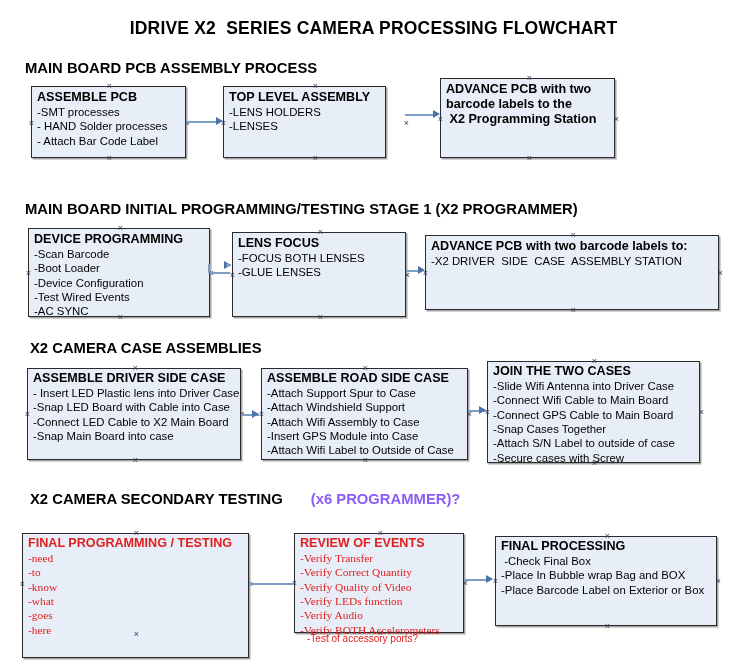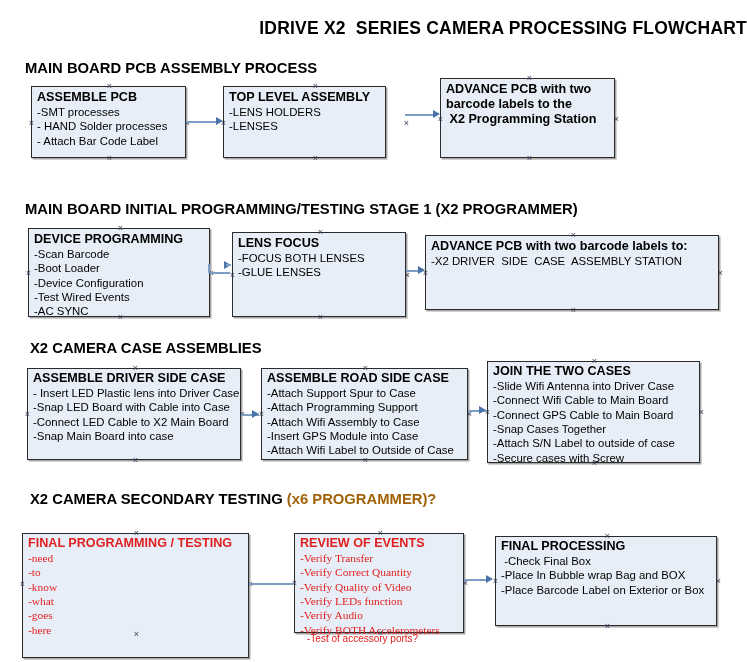--- a/index.html
+++ b/index.html
@@ -19,36 +19,37 @@
     left: 0; top: 0;
     width: 747px;
     height: 662px;
   }
 
   
   .doc-title {
     position: absolute;
     left: 0; top: 18px;
     width: 747px;
-    text-align: right;
+    text-align: center;
     font-size: 17.5px;
     font-weight: bold;
     letter-spacing: 0.2px;
     color: #000000;
     white-space: pre;
   }
   .section-head {
     position: absolute;
     font-size: 14.8px;
     font-weight: bold;
     color: #000000;
     white-space: pre;
   }
   .section-head .accent {
-    color: #a16207;
+    color: #8b5cf6;
+    margin-left: 24px;
   }
 
   
   .node {
     position: absolute;
     box-sizing: border-box;
     background: #e8eef7;
     border: 1px solid #2b2b2b;
     box-shadow: 1.5px 1.5px 0 0 #a6a6a6;
     overflow: visible;
@@ -220,21 +221,21 @@
     <span class="handle" style="left:104px; top:-4px;"></span>
     <span class="handle" style="left:104px; top:88px;"></span>
     <span class="handle" style="left:-4px; top:42px;"></span>
     <span class="handle" style="left:211px; top:42px;"></span>
   </div>
 
   <div class="node tight" style="left:261px; top:368px; width:207px; height:92px;">
     <div class="body">
       <div class="title">ASSEMBLE ROAD SIDE CASE</div>
       <div class="line">-Attach Support Spur to Case</div>
-      <div class="line">-Attach Programming Support</div>
+      <div class="line">-Attach Windshield Support</div>
       <div class="line">-Attach Wifi Assembly to Case</div>
       <div class="line">-Insert GPS Module into Case</div>
       <div class="line">-Attach Wifi Label to Outside of Case</div>
     </div>
     <span class="handle" style="left:100px; top:-4px;"></span>
     <span class="handle" style="left:100px; top:88px;"></span>
     <span class="handle" style="left:-4px; top:42px;"></span>
     <span class="handle" style="left:204px; top:42px;"></span>
   </div>
 

